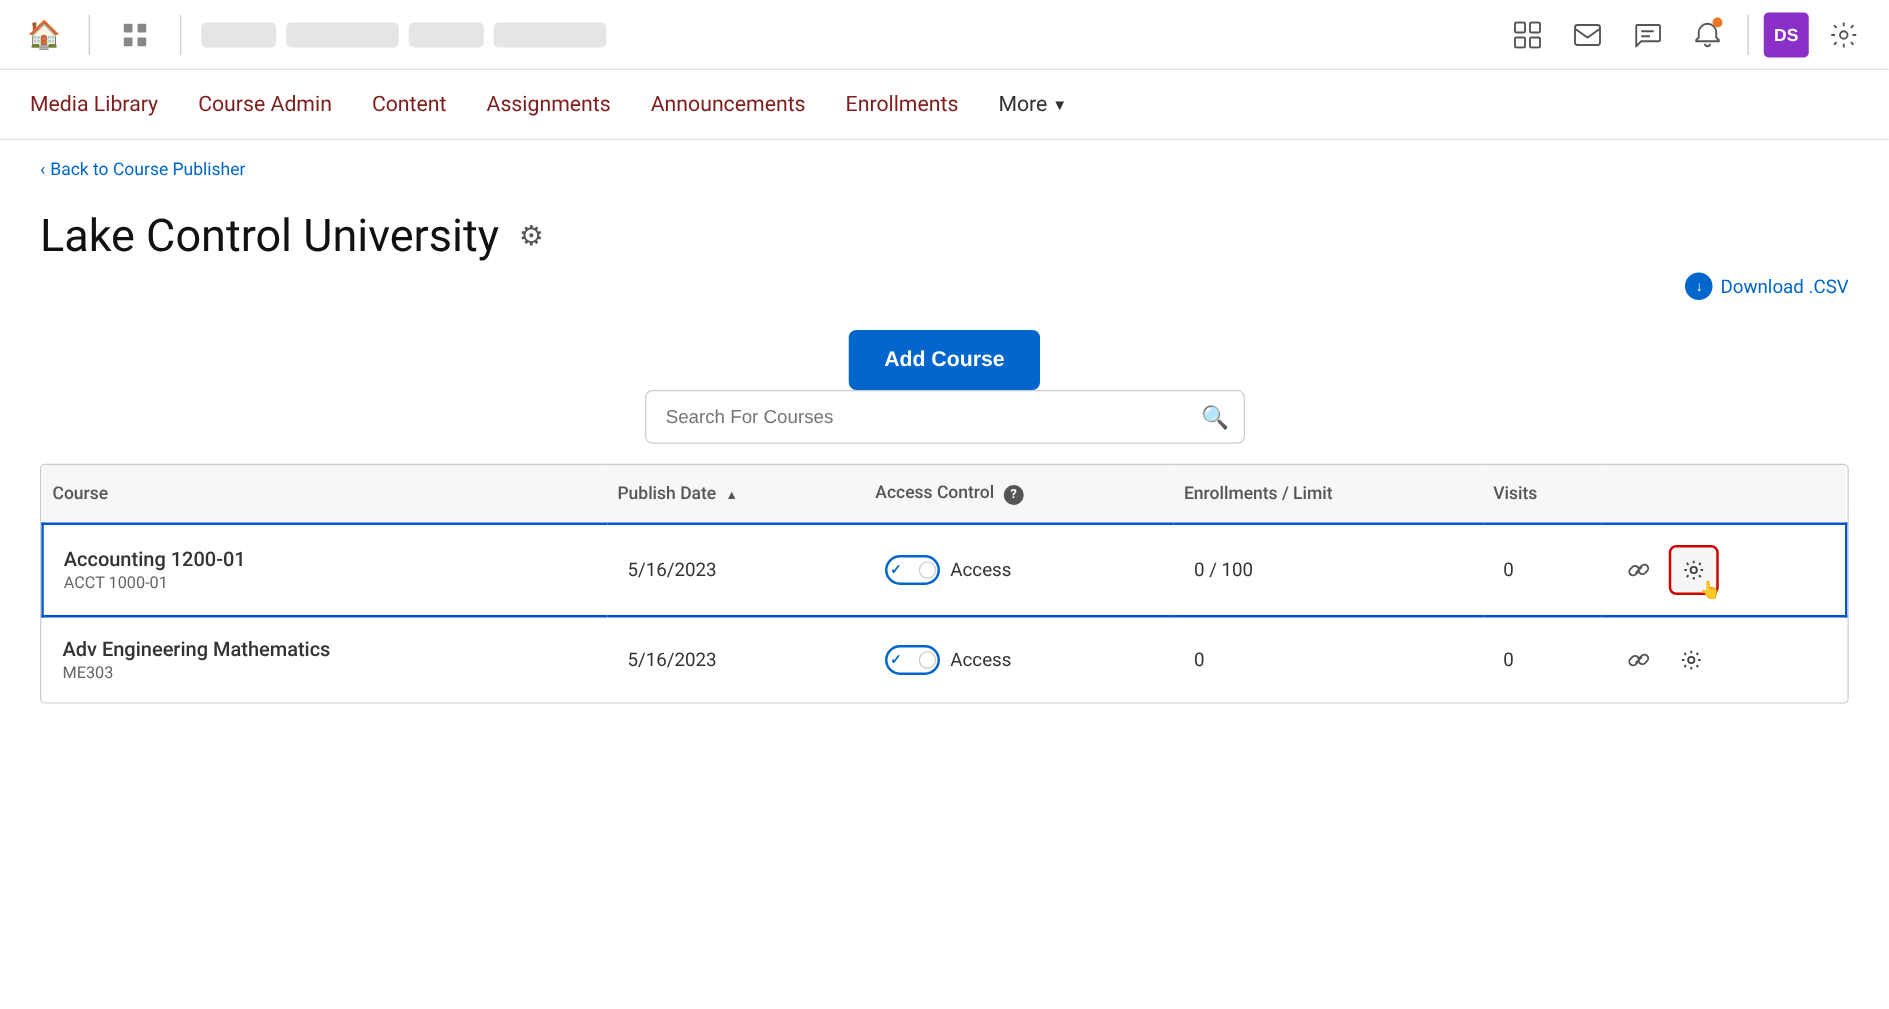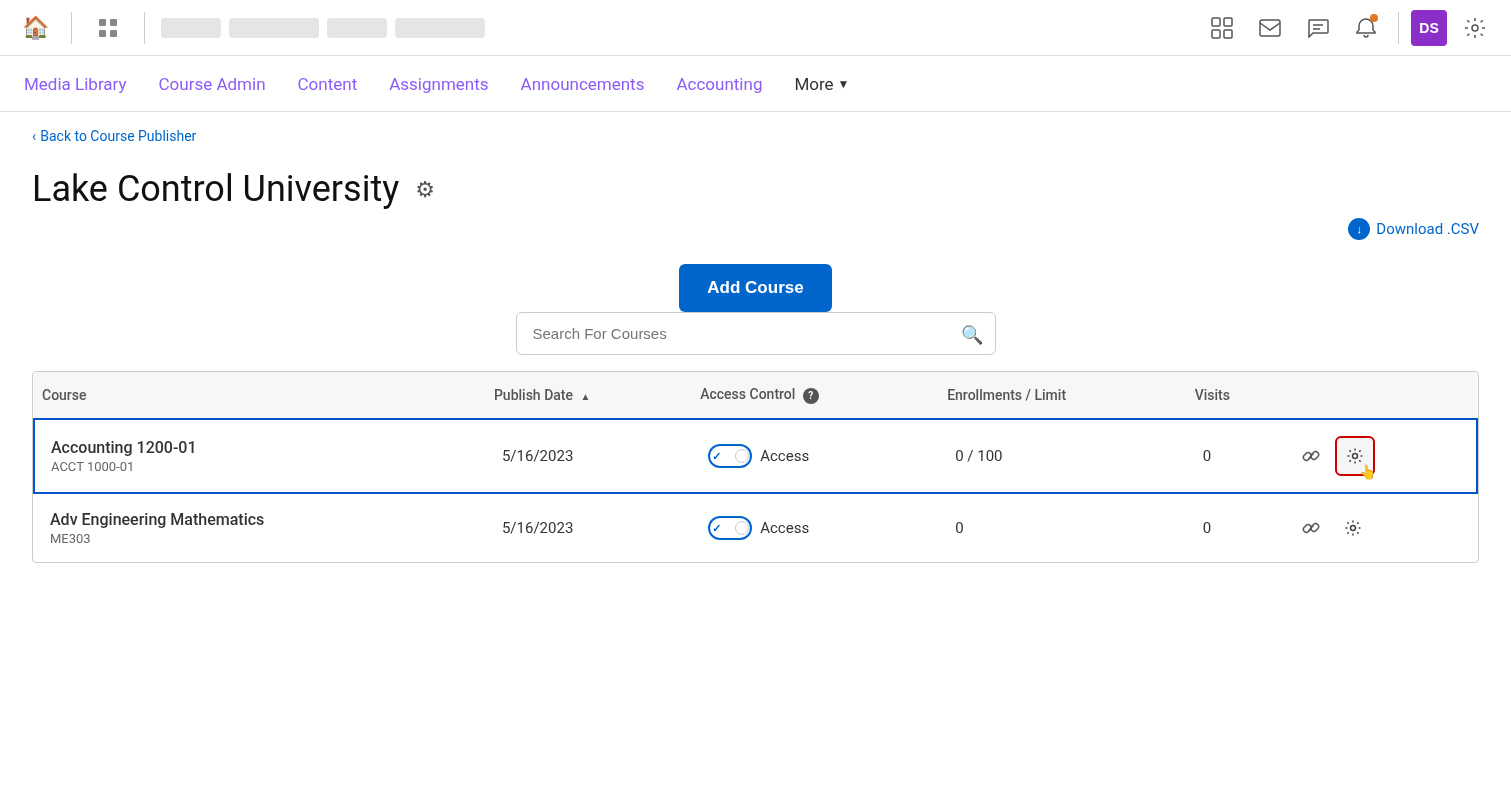--- a/index.html
+++ b/index.html
@@ -70,21 +70,21 @@
     .sec-nav {
       display: flex;
       align-items: center;
       padding: 0 24px;
       height: 56px;
       border-bottom: 1px solid #e0e0e0;
       gap: 32px;
     }
     .sec-nav-item {
       font-size: 17px;
-      color: #8b5cf6;
+      color: #7f1d1d;
       cursor: pointer;
       padding: 4px 0;
       white-space: nowrap;
     }
     .sec-nav-more {
       display: flex; align-items: center; gap: 4px;
       font-size: 17px; color: #333; cursor: pointer;
     }
 
     
@@ -316,21 +316,21 @@
     </button>
   </div>
 </div>
 
 <div class="sec-nav">
   <span class="sec-nav-item">Media Library</span>
   <span class="sec-nav-item">Course Admin</span>
   <span class="sec-nav-item">Content</span>
   <span class="sec-nav-item">Assignments</span>
   <span class="sec-nav-item">Announcements</span>
-  <span class="sec-nav-item">Accounting</span>
+  <span class="sec-nav-item">Enrollments</span>
   <span class="sec-nav-more">
     <span>More</span>
     <span style="font-size:12px;">▼</span>
   </span>
 </div>
 
 <div class="breadcrumb-bar">
   <a class="breadcrumb-link">
     <span>‹</span>
     <span>Back to Course Publisher</span>

